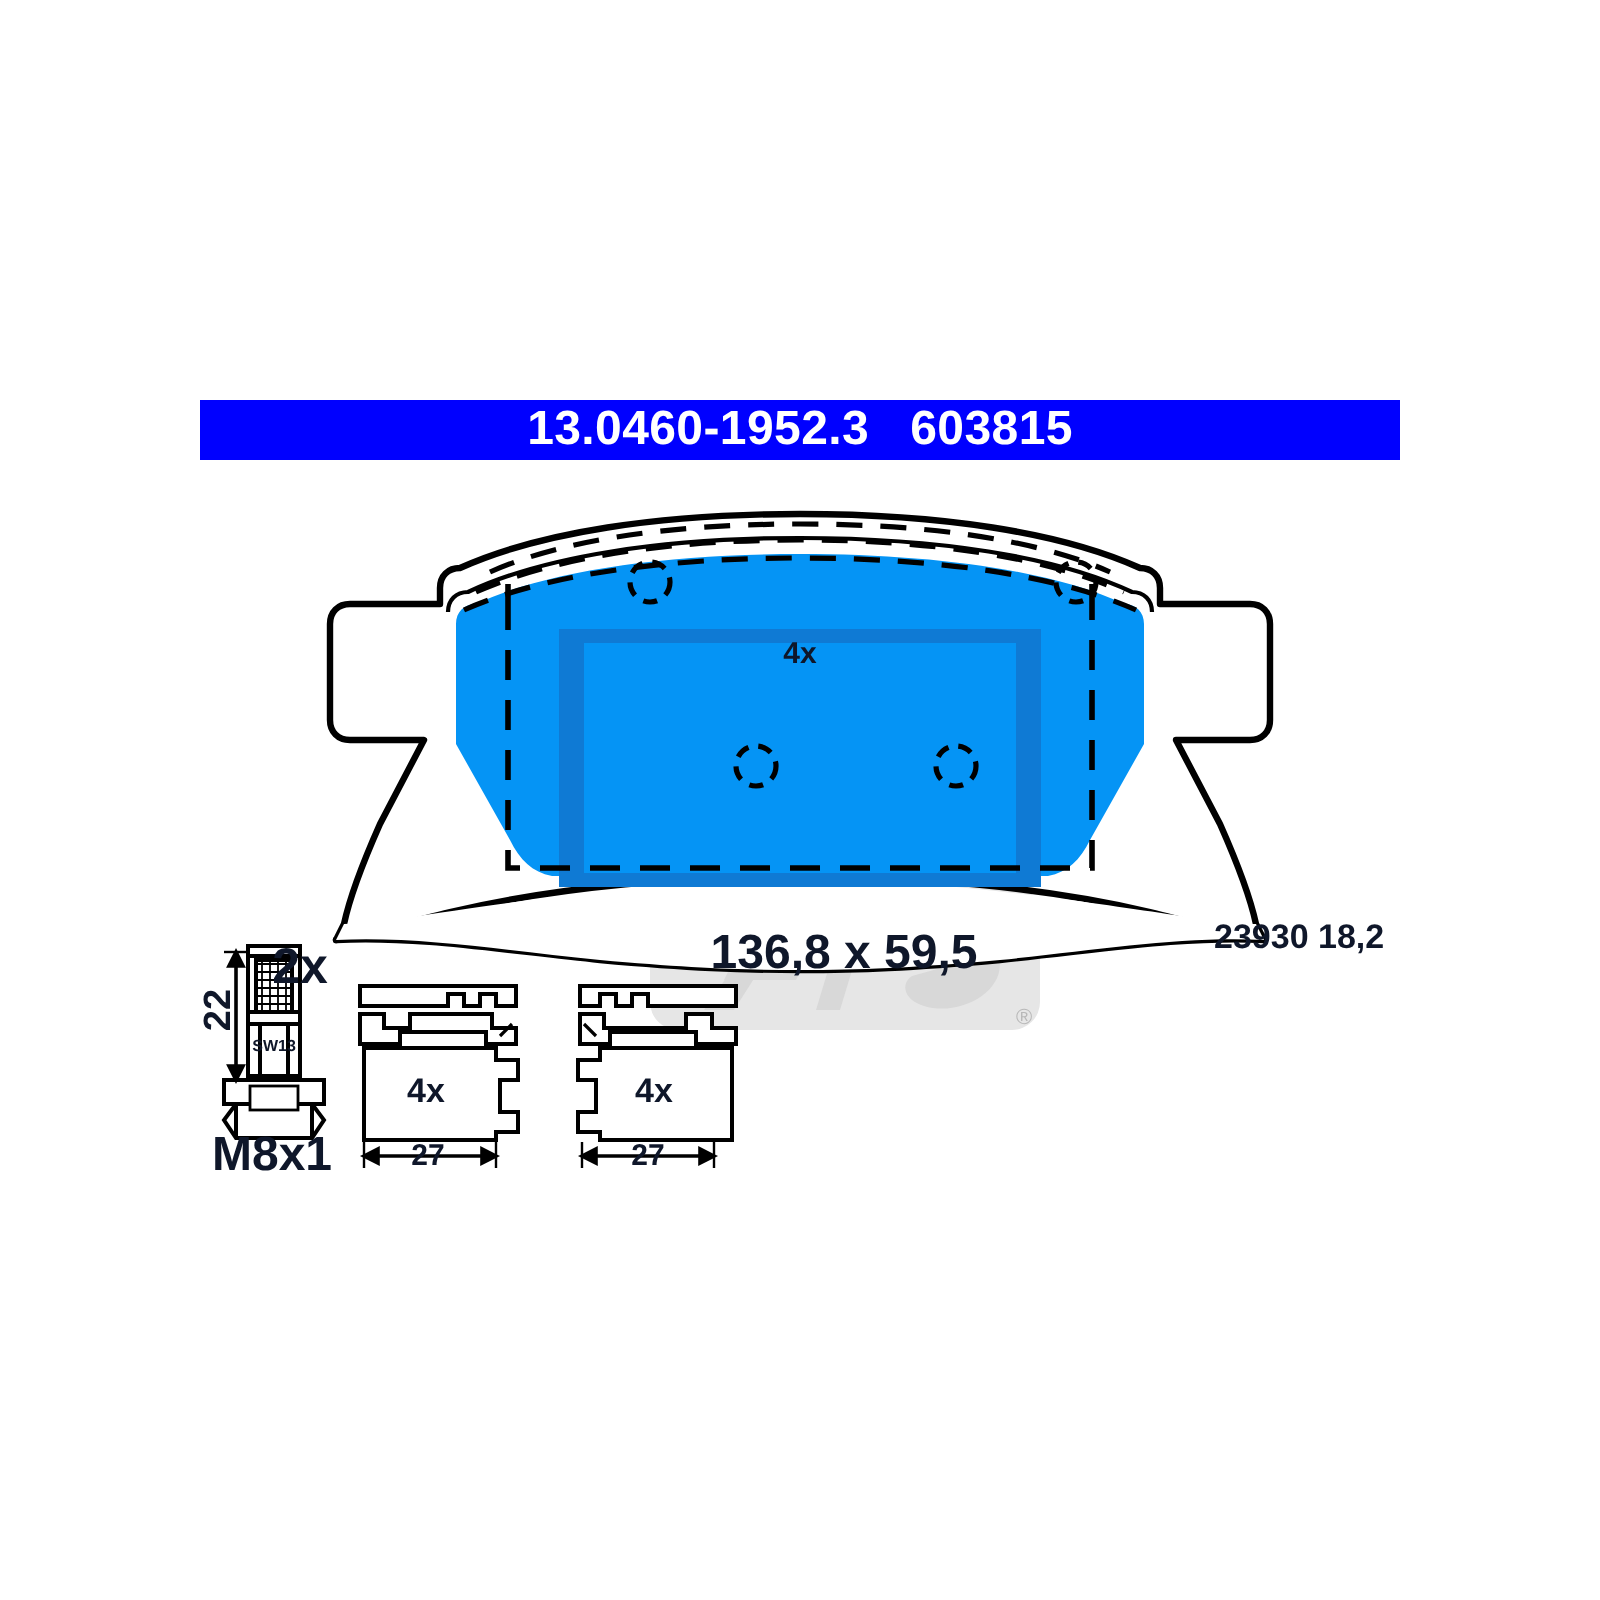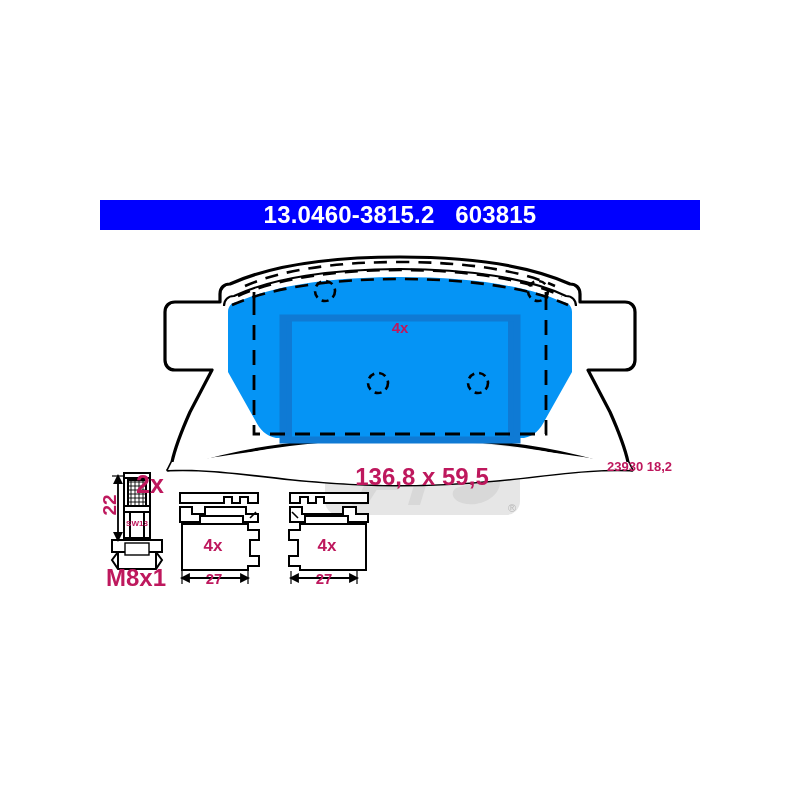--- a/index.html
+++ b/index.html
@@ -41,43 +41,43 @@
     position: absolute;
     left: 0;
     top: 0;
     width: 800px;
     height: 800px;
   }
 
   
   .lbl {
     position: absolute;
-    color: #be185d;
+    color: #0f172a;
     font-weight: bold;
     white-space: nowrap;
   }
   #lbl-4x-pad   { left: 400px; top: 327px; font-size: 15px; transform: translate(-50%,-50%); }
   #lbl-size     { left: 422px; top: 477px; font-size: 24px; transform: translate(-50%,-50%); text-align: right; }
-  #lbl-code     { left: 607px; top: 459px; font-size: 13px; text-align: center; }
+  #lbl-code     { left: 607px; top: 459px; font-size: 17px; text-align: center; }
   #lbl-2x       { left: 150px; top: 463px; font-size: 25px; transform: translate(-50%,-50%); margin-top: 21px; }
   #lbl-22       { left: 110px; top: 505px; font-size: 19px; transform: translate(-50%,-50%) rotate(-90deg); }
   #lbl-sw13     { left: 137px; top: 523px; font-size: 8px;  transform: translate(-50%,-50%); }
   #lbl-m8x1     { left: 136px; top: 578px; font-size: 24px; transform: translate(-50%,-50%); }
   #lbl-4x-left  { left: 213px; top: 546px; font-size: 17px; transform: translate(-50%,-50%); }
   #lbl-27-left  { left: 214px; top: 578px; font-size: 15px; transform: translate(-50%,-50%); }
   #lbl-4x-right { left: 327px; top: 546px; font-size: 17px; transform: translate(-50%,-50%); }
   #lbl-27-right { left: 324px; top: 578px; font-size: 15px; transform: translate(-50%,-50%); }
 </style>
 </head>
 <body>
 
 <div id="page">
 
   <div id="title-bar">
-    <span id="title-text">13.0460-3815.2   603815</span>
+    <span id="title-text">13.0460-1952.3   603815</span>
   </div>
 
   <svg id="drawing" viewBox="0 0 800 800">
 
     <g opacity="1">
       <rect x="325" y="443" width="195" height="72" rx="14" ry="14" fill="#e6e6e6"></rect>
       <g fill="#d8d8d8">
 
         <path d="M352 505 L392 447 L404 447 L367 505 Z"></path>
         <path d="M366 482 L402 482 L398 490 L362 490 Z"></path>

